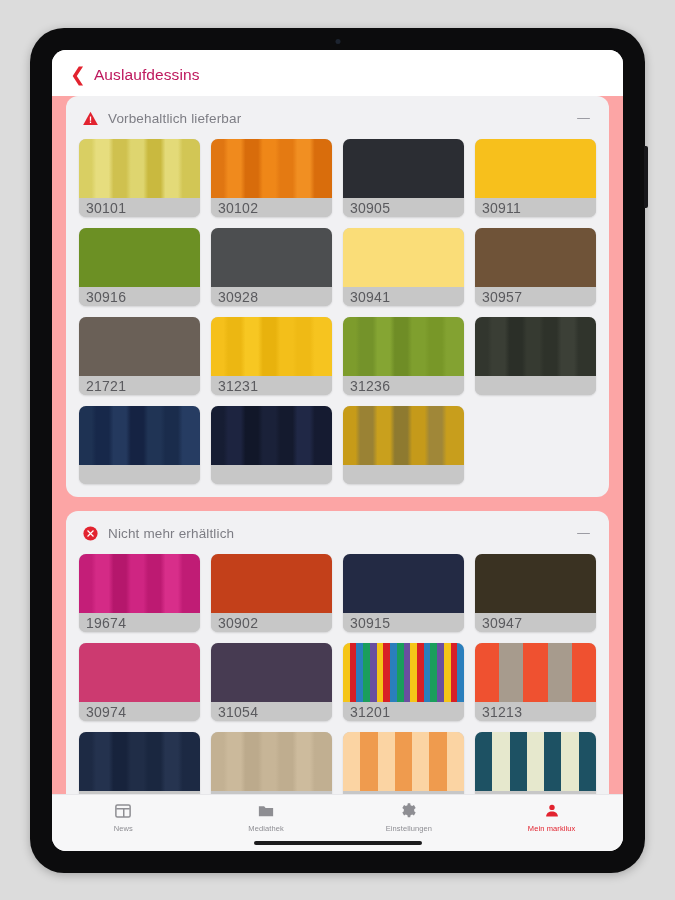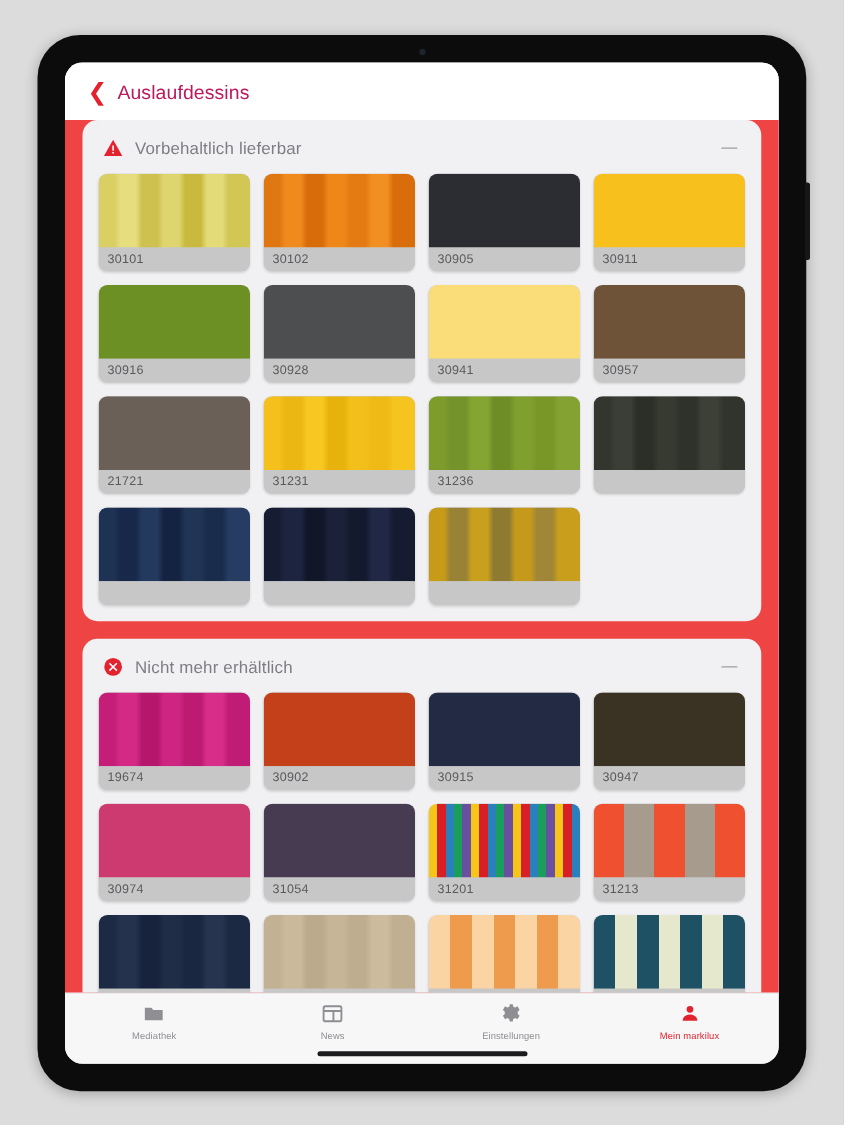--- a/index.html
+++ b/index.html
@@ -63,21 +63,21 @@
   }
   #nav-title {
     color: #be185d;
     font-size: 15.5px;
     letter-spacing: .1px;
   }
 
   
   #content {
     flex: 1 1 auto;
-    background: #ef4444;
+    background: #fca5a5;
     padding: 0 14px;
     overflow: hidden;
     position: relative;
   }
 
   .section-card {
     background: #f1f1f3;
     border-radius: 12px;
     margin-bottom: 14px;
     overflow: hidden;
@@ -130,21 +130,21 @@
   }
   .swatch-fabric {
     flex: 1 1 auto;
     min-height: 0;
   }
   .swatch-label {
     flex: 0 0 auto;
     height: 19px;
     background: #c7c7c7;
     color: #5a5a5e;
-    font-size: 10px;
+    font-size: 14px;
     display: flex;
     align-items: center;
     padding-left: 7px;
     letter-spacing: .25px;
   }
 
   
   #tab-bar {
     flex: 0 0 auto;
     height: 57px;
@@ -327,30 +327,30 @@
               <div class="swatch-fabric" style="background: linear-gradient(90deg, rgb(29, 81, 99) 0%, rgb(29, 81, 99) 14.286%, rgb(230, 232, 205) 14.286%, rgb(230, 232, 205) 28.571%, rgb(29, 81, 99) 28.571%, rgb(29, 81, 99) 42.857%, rgb(230, 232, 205) 42.857%, rgb(230, 232, 205) 57.143%, rgb(29, 81, 99) 57.143%, rgb(29, 81, 99) 71.429%, rgb(230, 232, 205) 71.429%, rgb(230, 232, 205) 85.714%, rgb(29, 81, 99) 85.714%, rgb(29, 81, 99) 100%);"></div>
               <div class="swatch-label"></div>
             </div>
           </div>
         </div>
       </div>
 
     <div id="tab-bar">
         <div class="tab-item">
           <svg viewBox="0 0 24 24" width="18" height="18" class="tab-icon">
-            <path d="M2.5 5.5h7l2 2.5h10v11h-19v-13Z" fill="#8e8e93"></path>
-          </svg>
-          <span class="tab-label">Mediathek</span>
-        </div>
-        <div class="tab-item">
-          <svg viewBox="0 0 24 24" width="18" height="18" class="tab-icon">
             <rect x="2.5" y="4" width="19" height="16" rx="2" fill="none" stroke="#8e8e93" stroke-width="2"></rect>
             <path d="M3 9h18M13 9v11" stroke="#8e8e93" stroke-width="2" fill="none"></path>
           </svg>
           <span class="tab-label">News</span>
+        </div>
+        <div class="tab-item">
+          <svg viewBox="0 0 24 24" width="18" height="18" class="tab-icon">
+            <path d="M2.5 5.5h7l2 2.5h10v11h-19v-13Z" fill="#8e8e93"></path>
+          </svg>
+          <span class="tab-label">Mediathek</span>
         </div>
         <div class="tab-item">
           <svg viewBox="0 0 24 24" width="18" height="18" class="tab-icon">
             <path d="M12 8.2a3.8 3.8 0 1 0 0 7.6 3.8 3.8 0 0 0 0-7.6Zm0 2a1.8 1.8 0 1 1 0 3.6 1.8 1.8 0 0 1 0-3.6Z" fill="#8e8e93"></path>
             <path d="M10.4 1.8h3.2l.5 2.6 2.2 1 2.3-1.3 2.3 3.9-2 1.8v2.4l2 1.8-2.3 3.9-2.3-1.3-2.2 1-.5 2.6h-3.2l-.5-2.6-2.2-1-2.3 1.3-2.3-3.9 2-1.8V9.8l-2-1.8 2.3-3.9 2.3 1.3 2.2-1 .5-2.6Z" fill="#8e8e93"></path>
           </svg>
           <span class="tab-label">Einstellungen</span>
         </div>
         <div class="tab-item active">
           <svg viewBox="0 0 24 24" width="18" height="18" class="tab-icon">

